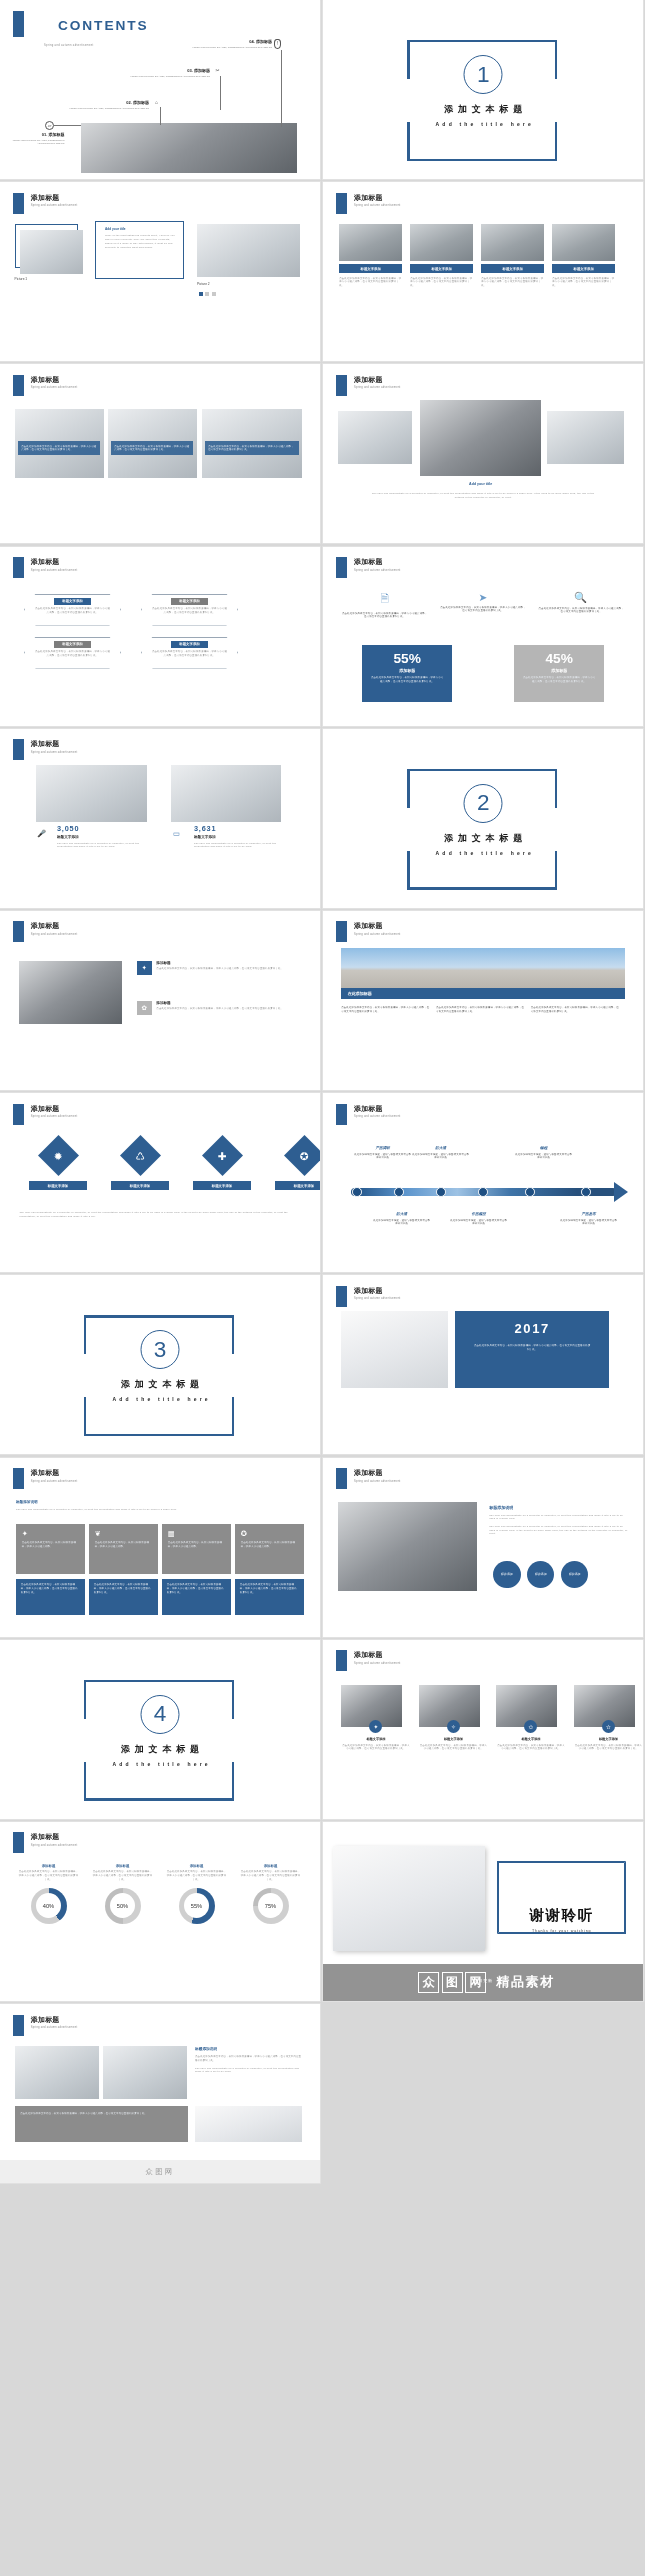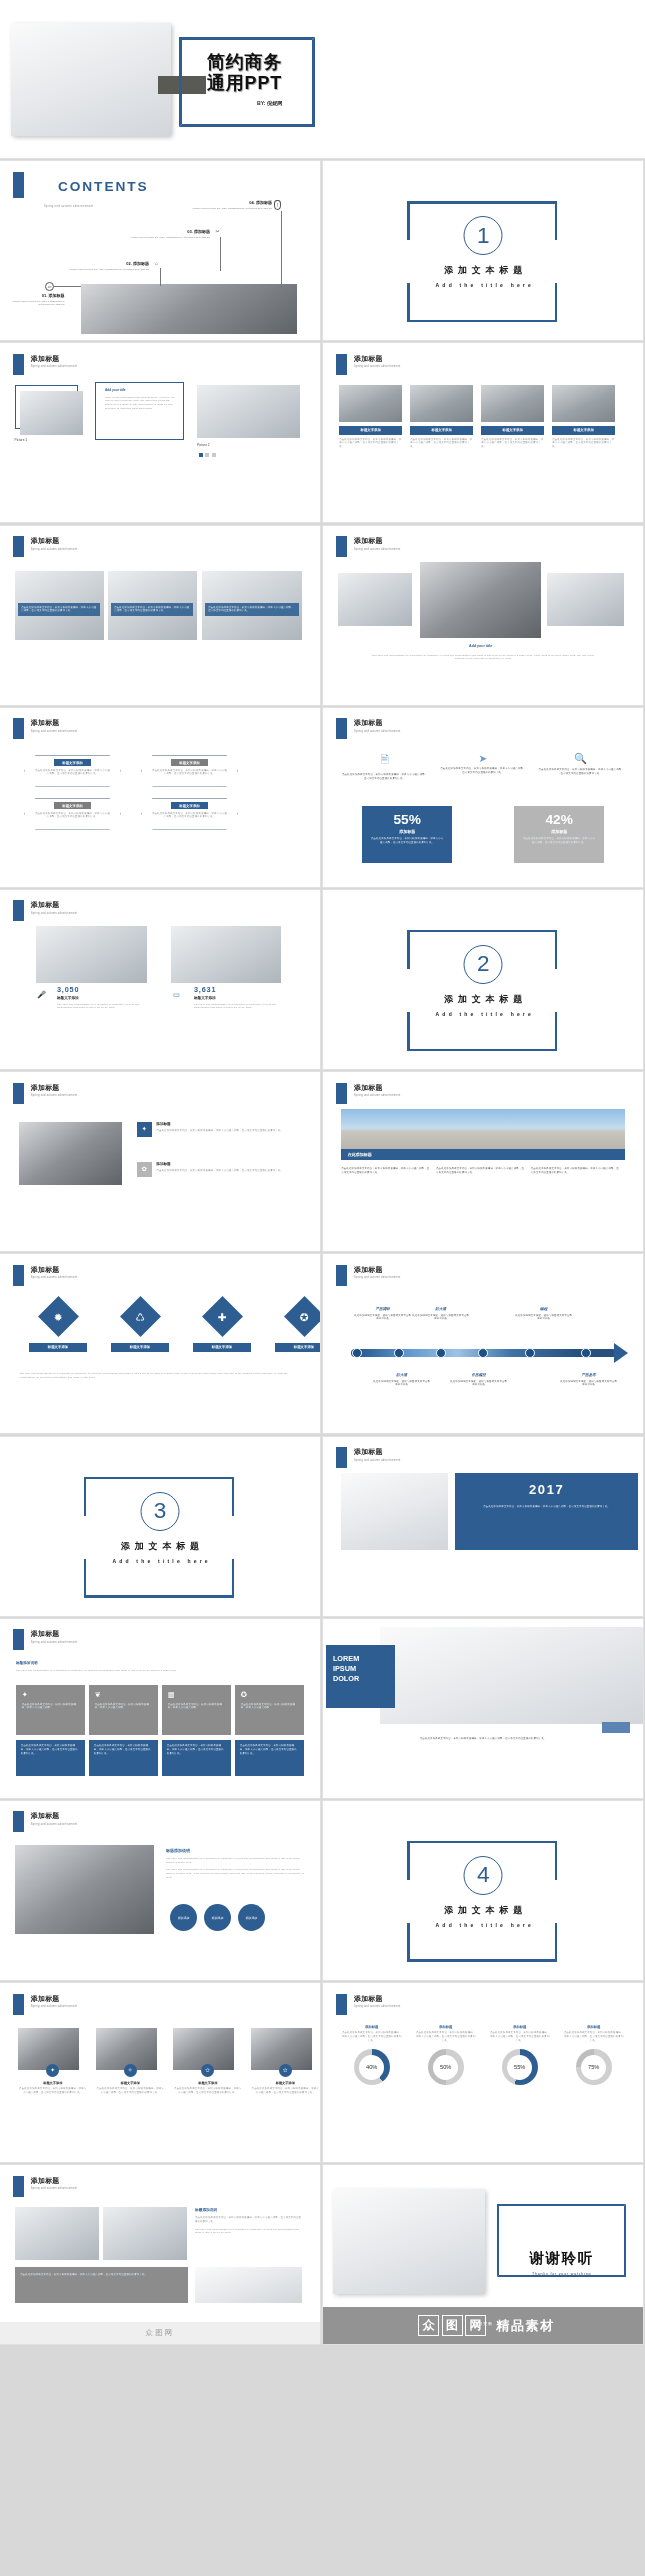--- a/index.html
+++ b/index.html
@@ -97,31 +97,20 @@
   .wm2 { position:absolute; left:0;right:0;bottom:0;height:22.6px;background:#efefef;
      display:flex;align-items:center;justify-content:center;color:#9a9a9a;font-size:7.3px;letter-spacing:2.4px;}
   .ovl { position:absolute; left:0; right:0; bottom:18px; text-align:center;
      color:#fff; font-size:4px; letter-spacing:0.8px; }
 </style>
 </head>
 <body>
 
 <div class="page">
 
-  <div class="slide" id="cover">
-    <div class="photo ph k"></div>
-    <div class="greybar"></div>
-    <div class="frame"></div>
-    <div class="frame2"></div>
-    <div class="ttl">
-      <div class="l1">简约商务</div>
-      <div class="l2">通用PPT</div>
-    </div>
-    <div class="by">BY: 倪妮网</div>
-  </div>
 
   <div class="grid">
 
     <div class="slide half">
       <div class="hdr">
           <div class="bar" style="height:26px"></div>
         </div>
       <div class="cts-title">CONTENTS</div>
       <div class="cts-sub">Spring and autumn advertisement</div>
       <div class="cts-photo ph ppl"></div>
@@ -319,21 +308,21 @@
           <div style="font-size:10.5px;color:#6d9cc9">🔍</div>
           <div class="micro" style="margin-top:3.2px;color:#555">点击此处添加具体文本内容，长短可根据需要编辑，字体大小可随意调整，也可将文本内容直接粘贴复制于此。</div>
           </div>
       </div>
       <div style="position:absolute;left:39px;top:98px;width:90px;height:57px;background:#2e5e91;text-align:center;padding-top:6.5px">
         <div style="font-size:13.7px;color:#fff;font-weight:bold">55%</div>
         <div style="font-size:4px;color:#fff;font-weight:bold;margin-top:1.6px">添加标题</div>
         <div class="micro-w" style="padding:3.2px 8px 0">点击此处添加具体文本内容，长短可根据需要编辑，字体大小可随意调整，也可将文本内容直接粘贴复制于此。</div>
       </div>
       <div style="position:absolute;left:191px;top:98px;width:90px;height:57px;background:#b5b5b5;text-align:center;padding-top:6.5px">
-        <div style="font-size:13.7px;color:#fff;font-weight:bold">42%</div>
+        <div style="font-size:13.7px;color:#fff;font-weight:bold">45%</div>
         <div style="font-size:4px;color:#fff;font-weight:bold;margin-top:1.6px">添加标题</div>
         <div class="micro-w" style="padding:3.2px 8px 0">点击此处添加具体文本内容，长短可根据需要编辑，字体大小可随意调整，也可将文本内容直接粘贴复制于此。</div>
       </div>
     </div>
 
     <div class="slide half">
       <div class="hdr">
           <div class="bar"></div>
         <div class="tx">
             <h3>添加标题</h3>
@@ -514,21 +503,21 @@
 
     <div class="slide half">
       <div class="hdr">
           <div class="bar"></div>
         <div class="tx">
             <h3>添加标题</h3>
         <p>Spring and autumn advertisement</p>
           </div>
         </div>
       <div class="ph k" style="position:absolute;left:18px;top:36px;width:107px;height:77px"></div>
-      <div style="position:absolute;left:132px;top:36px;width:183px;height:77px;background:#2e5e91;text-align:center;padding-top:9.7px">
+      <div style="position:absolute;left:132px;top:36px;width:154px;height:77px;background:#2e5e91;text-align:center;padding-top:9.7px">
         <div style="font-size:13px;color:#fff;font-weight:bold;letter-spacing:1.6px">2017</div>
         <div class="micro-w" style="padding:8px 18px 0;text-align:center">点击此处添加具体文本内容，长短可根据需要编辑，字体大小可随意调整，也可将文本内容直接粘贴复制于此。</div>
       </div>
     </div>
 
     <div class="slide half">
       <div class="hdr">
           <div class="bar"></div>
         <div class="tx">
             <h3>添加标题</h3>
@@ -564,30 +553,20 @@
           </div>
         <div style="width:69px;height:36px;background:#2e5e91;padding:4.8px">
             <div class="micro-w">点击此处添加具体文本内容，长短可根据需要编辑，字体大小可随意调整，也可将文本内容直接粘贴复制于此。</div>
           </div>
         <div style="width:69px;height:36px;background:#2e5e91;padding:4.8px">
             <div class="micro-w">点击此处添加具体文本内容，长短可根据需要编辑，字体大小可随意调整，也可将文本内容直接粘贴复制于此。</div>
           </div>
       </div>
     </div>
 
-    <div class="slide half">
-      <div class="ph k" style="position:absolute;left:57px;top:8px;width:263px;height:97px"></div>
-      <div style="position:absolute;left:3.2px;top:26px;width:69px;height:63px;background:#2e5e91;color:#fff;padding:9.7px 6.5px">
-        <div style="font-size:7.3px;font-weight:bold;line-height:1.35">LOREM</div>
-        <div style="font-size:7.3px;font-weight:bold;line-height:1.35">IPSUM</div>
-        <div style="font-size:7.3px;font-weight:bold;line-height:1.35">DOLOR</div>
-      </div>
-      <div style="position:absolute;left:279px;top:103px;width:27.4px;height:11.3px;background:#5b84b4"></div>
-      <div class="micro" style="position:absolute;left:14.5px;top:118px;width:291px;color:#555;text-align:center">点击此处添加具体文本内容，长短可根据需要编辑，字体大小可随意调整，也可将文本内容直接粘贴复制于此。</div>
-    </div>
 
     <div class="slide half">
       <div class="hdr">
           <div class="bar"></div>
         <div class="tx">
             <h3>添加标题</h3>
         <p>Spring and autumn advertisement</p>
           </div>
         </div>
       <div class="ph ppl" style="position:absolute;left:14.5px;top:44px;width:139px;height:89px"></div>
@@ -690,58 +669,58 @@
             </div>
           </div>
         <div style="width:61px;text-align:center">
           <div style="font-size:3.4px;font-weight:bold;color:#2e5e91">添加标题</div>
           <div class="micro" style="margin-top:2.4px">点击此处添加具体文本内容，长短可根据需要编辑，字体大小可随意调整，也可将文本内容直接粘贴复制于此。</div>
           <div class="donut" style="margin:6.5px auto 0;background:conic-gradient(#cfcfcf 0% 75%,#bdbdbd 75% 100%)">
             <span>75%</span>
             </div>
           </div>
       </div>
-    </div>
-
-    <div class="slide half">
-      <div class="hdr">
-          <div class="bar"></div>
-        <div class="tx">
-            <h3>添加标题</h3>
-        <p>Spring and autumn advertisement</p>
-          </div>
-        </div>
-      <div class="ph l" style="position:absolute;left:14.5px;top:42px;width:84px;height:53px"></div>
-      <div class="ph l" style="position:absolute;left:103px;top:42px;width:84px;height:53px"></div>
-      <div style="position:absolute;left:195px;top:42px;width:107px">
-        <div style="font-size:3.7px;font-weight:bold;color:#2e5e91">标题添加说明</div>
-        <div class="micro" style="margin-top:4px">点击此处添加具体文本内容，长短可根据需要编辑，字体大小可随意调整，也可将文本内容直接粘贴复制于此。</div>
-        <div class="micro" style="margin-top:4px">The user can demonstrate on a projector or computer, or print the presentation and make it into a file to be used</div>
-      </div>
-      <div style="position:absolute;left:14.5px;top:102px;width:173px;height:36px;background:#8c8c8c;padding:5.7px">
-        <div class="micro-w">点击此处添加具体文本内容，长短可根据需要编辑，字体大小可随意调整，也可将文本内容直接粘贴复制于此。</div>
-        </div>
-      <div class="ph k" style="position:absolute;left:195px;top:102px;width:107px;height:36px"></div>
-      <div class="wm2">
-          <span>众图网</span>
-        </div>
     </div>
 
     <div class="slide half">
       <div class="ph k" style="position:absolute;left:9.7px;top:24px;width:152px;height:105px;box-shadow:2.4px 2.4px 4.8px rgba(0,0,0,.25)"></div>
       <div style="position:absolute;left:174px;top:39px;width:129px;height:73px;border:2.4px solid #2e5e91;border-bottom-color:transparent;border-right-color:transparent"></div>
       <div style="position:absolute;left:174px;top:39px;width:129px;height:73px;border:2.4px solid #2e5e91;border-top-color:transparent;border-left-color:transparent;clip-path:polygon(94% 0,100% 0,100% 100%,0 100%,0 94%,94% 94%)"></div>
       <div style="position:absolute;left:174px;top:84px;width:129px;text-align:center;font-size:14.5px;font-weight:bold;color:#111;letter-spacing:1.6px">谢谢聆听</div>
       <div style="position:absolute;left:174px;top:107px;width:129px;text-align:center;font-size:3.6px;color:#444;letter-spacing:0.8px">Thanks for your watching</div>
       <div class="wm">
         <div class="logo">
           <div class="sq">众</div>
           <div class="sq">图</div>
           <div class="sq">网</div>
         </div>
         <div class="txt">精品素材</div>
       </div>
       <div class="ovl">每日更新</div>
     </div>
 
+    <div class="slide half">
+      <div class="hdr">
+          <div class="bar"></div>
+        <div class="tx">
+            <h3>添加标题</h3>
+        <p>Spring and autumn advertisement</p>
+          </div>
+        </div>
+      <div class="ph l" style="position:absolute;left:14.5px;top:42px;width:84px;height:53px"></div>
+      <div class="ph l" style="position:absolute;left:103px;top:42px;width:84px;height:53px"></div>
+      <div style="position:absolute;left:195px;top:42px;width:107px">
+        <div style="font-size:3.7px;font-weight:bold;color:#2e5e91">标题添加说明</div>
+        <div class="micro" style="margin-top:4px">点击此处添加具体文本内容，长短可根据需要编辑，字体大小可随意调整，也可将文本内容直接粘贴复制于此。</div>
+        <div class="micro" style="margin-top:4px">The user can demonstrate on a projector or computer, or print the presentation and make it into a file to be used</div>
+      </div>
+      <div style="position:absolute;left:14.5px;top:102px;width:173px;height:36px;background:#8c8c8c;padding:5.7px">
+        <div class="micro-w">点击此处添加具体文本内容，长短可根据需要编辑，字体大小可随意调整，也可将文本内容直接粘贴复制于此。</div>
+        </div>
+      <div class="ph k" style="position:absolute;left:195px;top:102px;width:107px;height:36px"></div>
+      <div class="wm2">
+          <span>众图网</span>
+        </div>
+    </div>
+
   </div>
 </div>
 
 
 </body></html>

